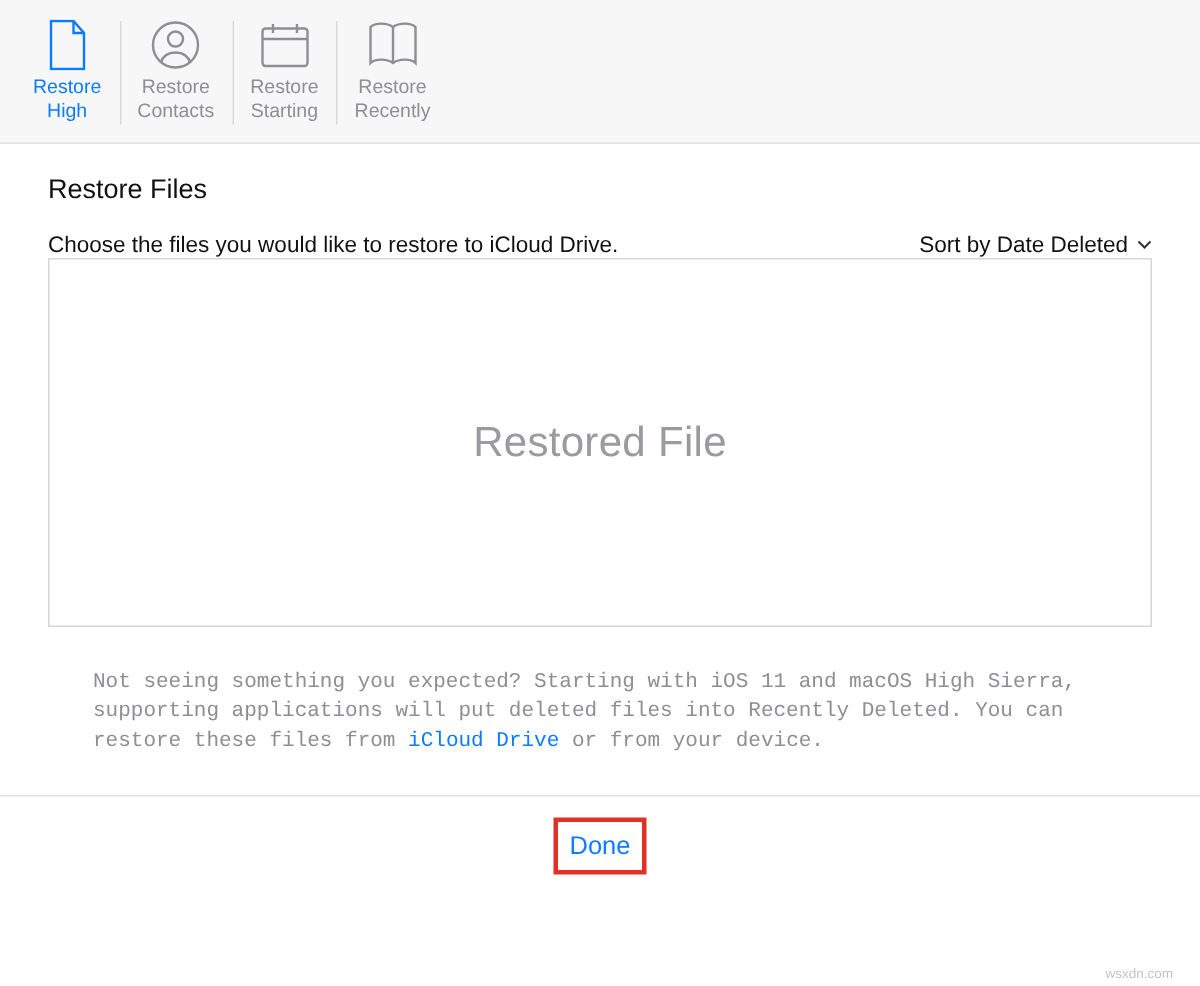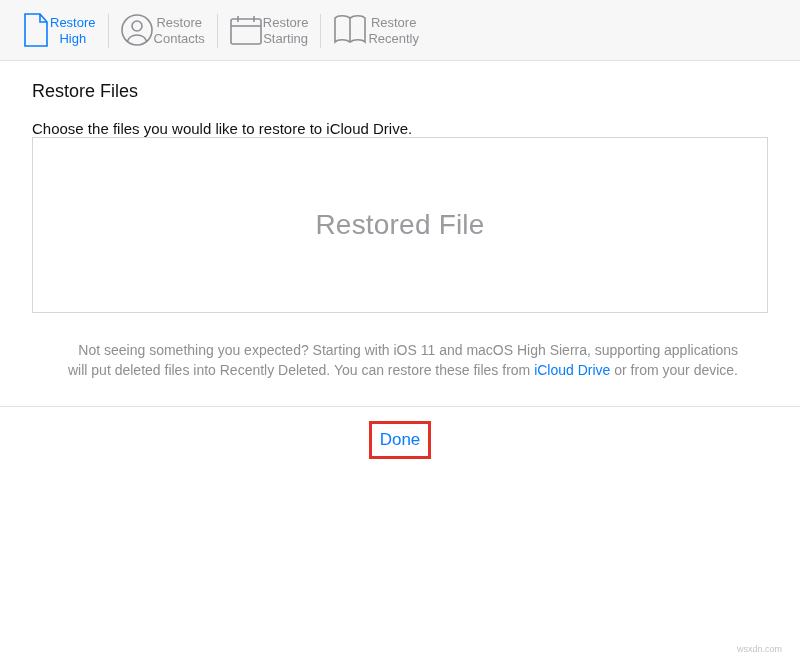--- a/index.html
+++ b/index.html
@@ -13,21 +13,21 @@
     position: relative;
   }
   .tabbar {
     display: flex;
     background: #f7f7f8;
     border-bottom: 1px solid #e1e1e3;
     padding: 8px 10px 6px 10px;
   }
   .tab {
     display: flex;
-    flex-direction: row;
+    flex-direction: column;
     align-items: center;
     padding: 4px 12px 6px;
     cursor: pointer;
     color: #8e8e93;
     position: relative;
   }
   .tab + .tab::before {
     content: "";
     position: absolute;
     left: 0; top: 6px; bottom: 6px;
@@ -37,29 +37,29 @@
   .tab.active { color: #0a7cff; }
   .tab-icon { height: 36px; display: flex; align-items: center; justify-content: center; }
   .tab-label { font-size: 13px; text-align: center; line-height: 1.25; margin-top: 2px; font-weight: 400; }
   .content { padding: 20px 32px 0 32px; }
   .title { font-size: 18px; font-weight: 400; color: #111; margin-bottom: 18px; }
   .row { display: flex; justify-content: space-between; align-items: center; }
   .instruction { font-size: 15px; color: #111; }
   .sort { font-size: 15px; color: #111; display: flex; align-items: center; gap: 6px; cursor: pointer; }
   .restore-box {
     border: 1px solid #d6d6d8;
-    height: 176px;
+    height: 246px;
     display: flex;
     align-items: center;
     justify-content: center;
     margin-bottom: 28px;
   }
   .restore-box-text { font-size: 28px; color: #9a9a9f; font-weight: 400; letter-spacing: 0.2px; }
   .hint1 { text-align: center; font-size: 15px; color: #333; margin-bottom: 14px; padding: 0 10px; }
-  .hint2 { text-align: right; font-size: 14px; color: #8e8e93; line-height: 1.4; padding: 0 30px 20px; }
+  .hint2 { text-align: left; font-size: 14px; color: #8e8e93; line-height: 1.4; padding: 0 30px 20px; font-family: Liberation Mono, monospace; }
   .link { color: #0a7cff; cursor: pointer; }
   .footer-sep { border-top: 1px solid #e1e1e3; margin-top: 6px; }
   .footer { display: flex; justify-content: center; padding: 14px 24px 14px; }
   .done-wrap { border: 3px solid #e33027; padding: 6px 8px; }
   .done-btn { color: #0a7cff; font-size: 17px; cursor: pointer; background: none; border: none; font-family: inherit; }
   .watermark { position: absolute; bottom: 3px; right: 18px; font-size: 9px; color: #c4c4c8; }
 </style>
 </head>
 <body>
 
@@ -122,20 +122,26 @@
       <span>Restore</span><br>
       <span>Recently</span>
     </div>
   </div>
 </div>
 
 <div class="content">
   <div class="title">Restore Files</div>
   <div class="row">
     <div class="instruction">Choose the files you would like to restore to iCloud Drive.</div>
+    <div class="sort">
+      <span>Sort by Date Deleted</span>
+      <svg width="10" height="6" viewBox="0 0 10 6">
+        <path d="M1 1 L5 5 L9 1" fill="none" stroke="#333" stroke-width="1.4"></path>
+      </svg>
+    </div>
   </div>
   <div class="restore-box">
     <div class="restore-box-text">Restored File</div>
   </div>
   <div class="hint2">
     <span>Not seeing something you expected? Starting with iOS 11 and macOS High Sierra, supporting applications will put deleted files into Recently Deleted. You can restore these files from </span><span class="link">iCloud Drive</span><span> or from your device.</span>
   </div>
 </div>
 
 <div class="footer-sep"></div>

